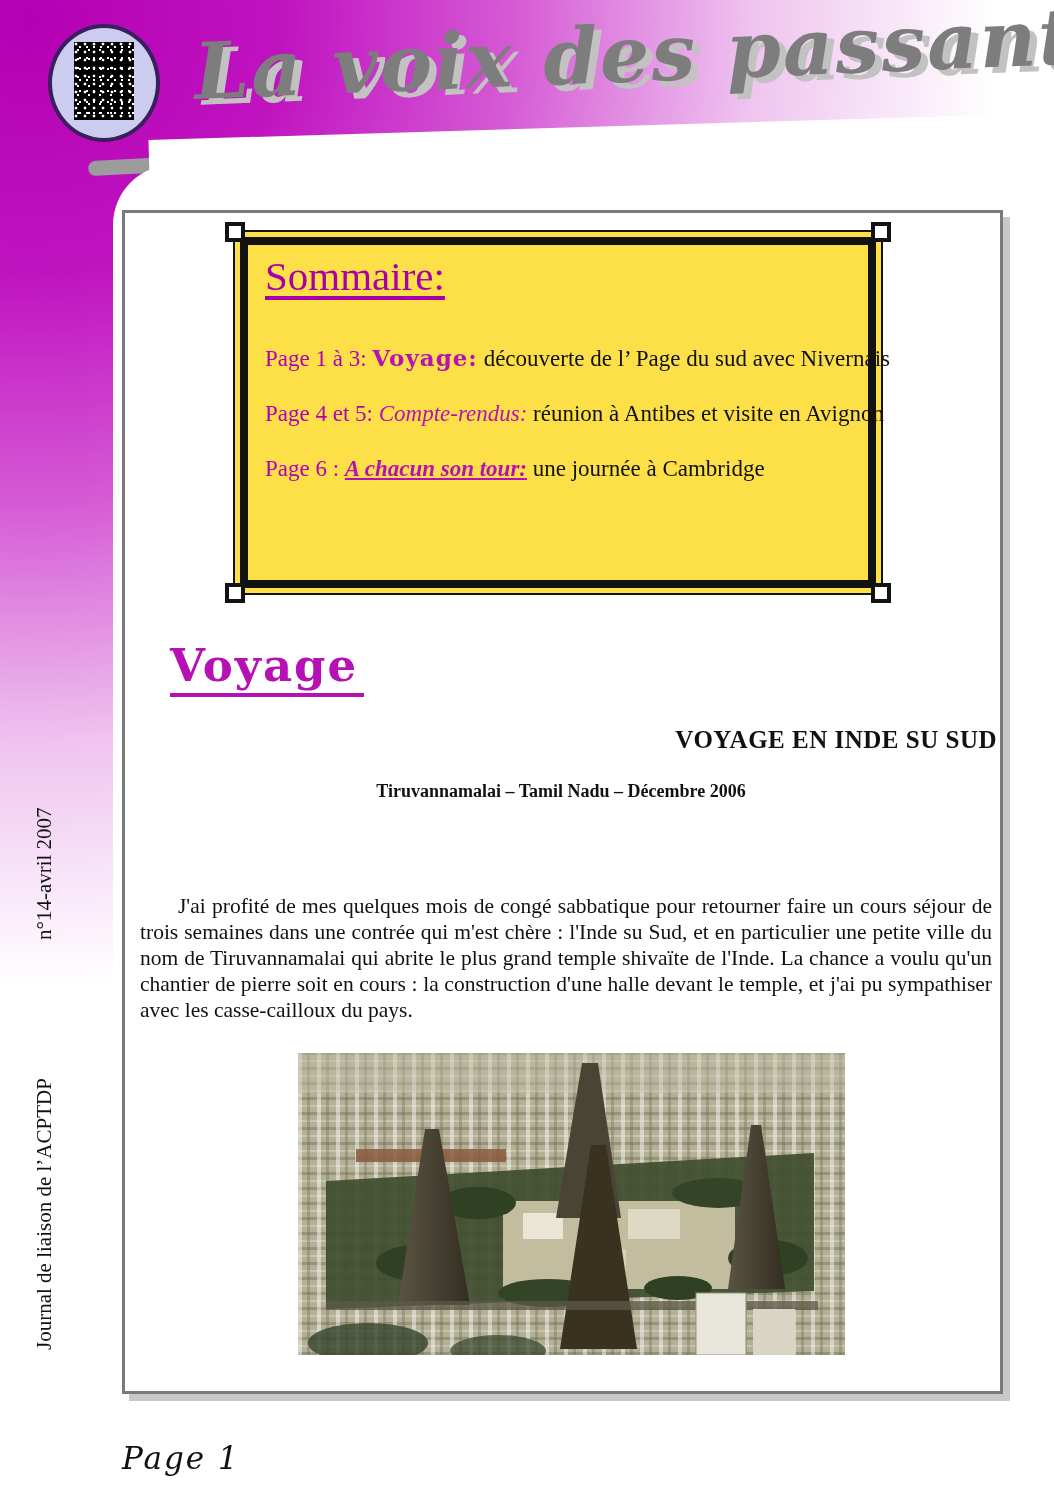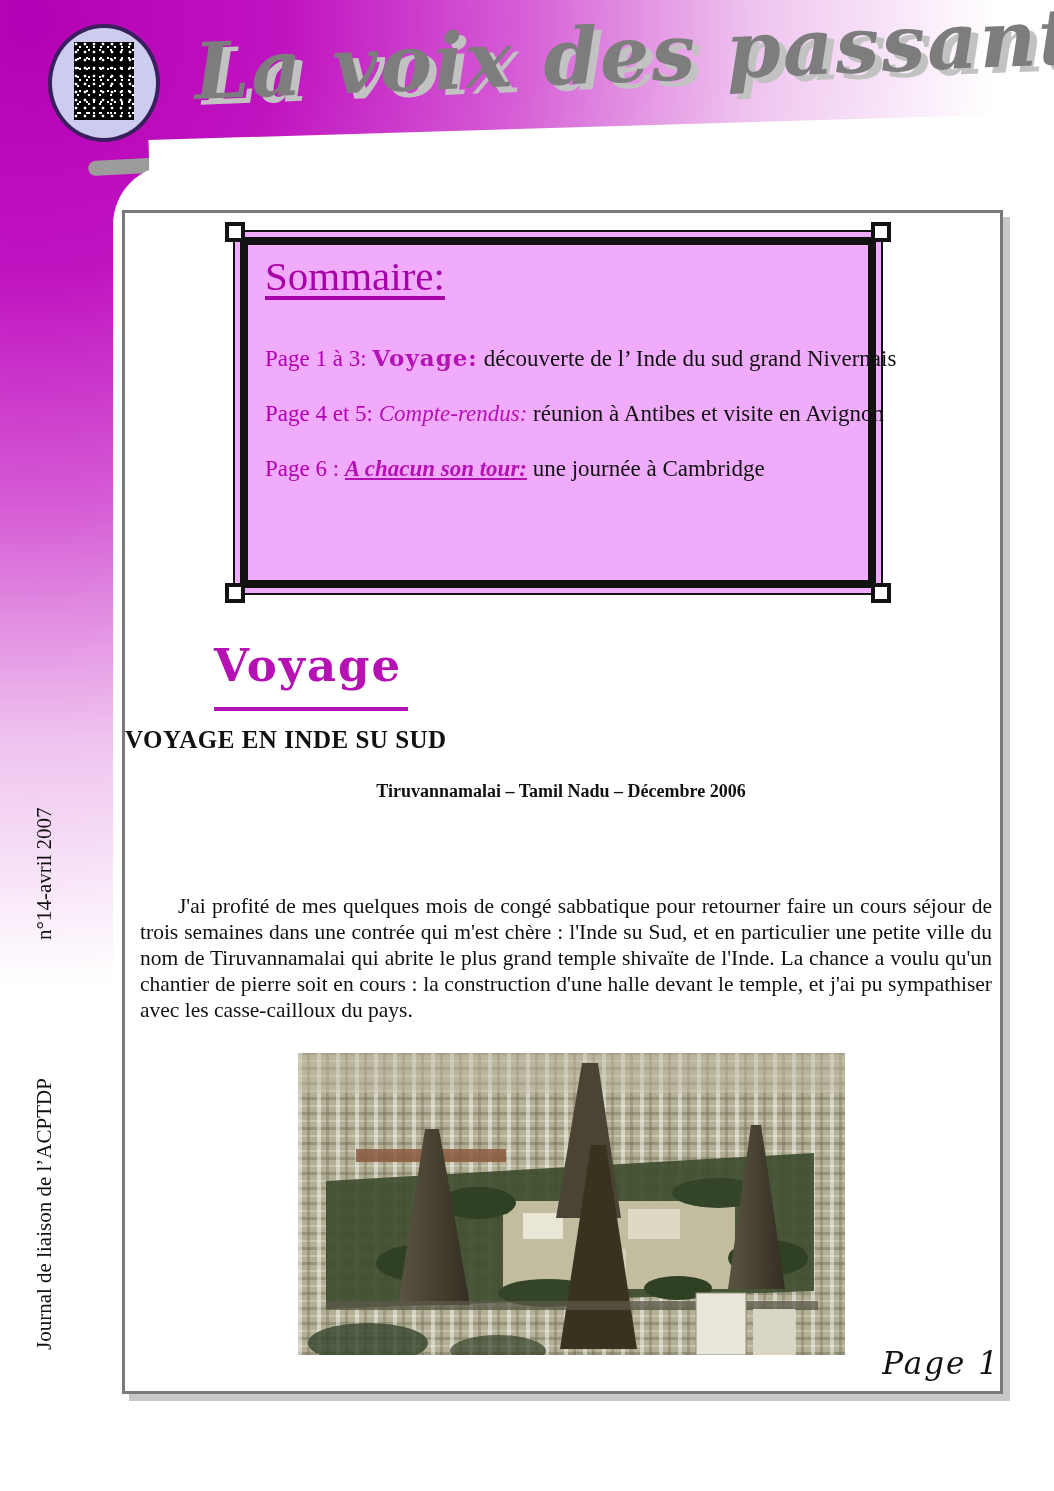--- a/index.html
+++ b/index.html
@@ -59,21 +59,21 @@
   }
   
   .frame{
     position:absolute;left:122px;top:210px;width:875px;height:1178px;
     border:3px solid #7a7a7a;background:#fff;
     box-shadow:7px 7px 0 #c8c8c8;
   }
   
   .sommaire{
     position:absolute;left:233px;top:230px;width:650px;height:365px;
-    border:2px solid #121212;box-sizing:border-box;background:#f0abfc;
+    border:2px solid #121212;box-sizing:border-box;background:#fde047;
   }
   .sommaire .inner{
     position:absolute;inset:5px;border:8px solid #121212;box-sizing:border-box;
   }
   .corner{
     position:absolute;width:20px;height:20px;border:4px solid #121212;
     background:#ffffff;box-sizing:border-box;
   }
   .corner.tl{left:-10px;top:-10px;}
   .corner.tr{right:-10px;top:-10px;}
@@ -91,24 +91,24 @@
   .curly{color:#b511b5;font-weight:bold;letter-spacing:1px;font-family:"DejaVu Serif", serif;margin-top:24px;}
   .scripty{color:#b511b5;font-style:italic;}
   .scripty-bold{color:#b511b5;font-style:italic;font-weight:bold;}
   .scripty-bold.u{text-decoration:underline;}
   .desc{color:#111;}
   
   .section-heading{
     position:absolute;left:170px;top:641px;
     font-family:"DejaVu Serif", serif;
     font-size:45px;font-weight:bold;color:#b511b5;letter-spacing:2px;
-    border-bottom:4px solid #b511b5;padding:0 6px 16px 0;line-height:1.1;margin-left:44px;
+    border-bottom:4px solid #b511b5;padding:0 6px 2px 0;line-height:1.1;
   }
   .article-title{
-    position:absolute;left:125px;top:726px;width:872px;text-align:left;
+    position:absolute;left:125px;top:726px;width:872px;text-align:right;
     font-size:25px;font-weight:bold;color:#111;letter-spacing:.5px;
   }
   .article-subtitle{
     position:absolute;left:125px;top:781px;width:872px;text-align:center;
     font-size:18px;font-weight:bold;color:#111;
   }
   .article-paragraph{
     position:absolute;left:140px;top:893px;width:852px;
     font-size:21.5px;line-height:26px;color:#111;
     text-align:justify;text-indent:38px;
@@ -120,21 +120,21 @@
   }
   .photo .texture{
     position:absolute;inset:0;
     background-image:
       repeating-linear-gradient(90deg, rgba(255,255,255,.45) 0 4px, rgba(0,0,0,0) 4px 9px, rgba(110,105,80,.35) 9px 12px, rgba(0,0,0,0) 12px 19px),
       repeating-linear-gradient(0deg, rgba(85,82,62,.30) 0 3px, rgba(0,0,0,0) 3px 8px, rgba(255,255,255,.25) 8px 10px, rgba(0,0,0,0) 10px 15px);
   }
   .photo svg{position:absolute;inset:0;}
   
   .page-number{
-    position:absolute;left:122px;top:1345px;width:878px;text-align:right;
+    position:absolute;left:122px;top:1440px;width:878px;text-align:left;
     font-style:italic;font-size:31px;color:#111;
     font-family:"DejaVu Serif", serif;letter-spacing:2px;
   }
   .side-text{
     position:absolute;left:32px;
     writing-mode:vertical-rl;transform:rotate(180deg);
     font-size:21px;color:#111;white-space:nowrap;
     font-family:"Liberation Serif", serif;
   }
   .side-issue{top:800px;height:140px;}
@@ -165,21 +165,21 @@
   <div class="corner tr"></div>
   <div class="corner bl"></div>
   <div class="corner br"></div>
 
   <div class="sommaire-heading">Sommaire:</div>
 
   <ul class="toc">
     <li>
       <span class="pg">Page 1 à 3:</span>
       <span class="curly">Voyage:</span>
-      <span class="desc">découverte de l’ Inde du sud grand Nivernais</span>
+      <span class="desc">découverte de l’ Page du sud avec Nivernais</span>
     </li>
     <li>
       <span class="pg">Page 4 et 5:</span>
       <span class="scripty">Compte-rendus:</span>
       <span class="desc">réunion à Antibes et visite en Avignon</span>
     </li>
     <li>
       <span class="pg">Page 6 :</span>
       <span class="scripty-bold u">A chacun son tour:</span>
       <span class="desc">une journée à Cambridge</span>

